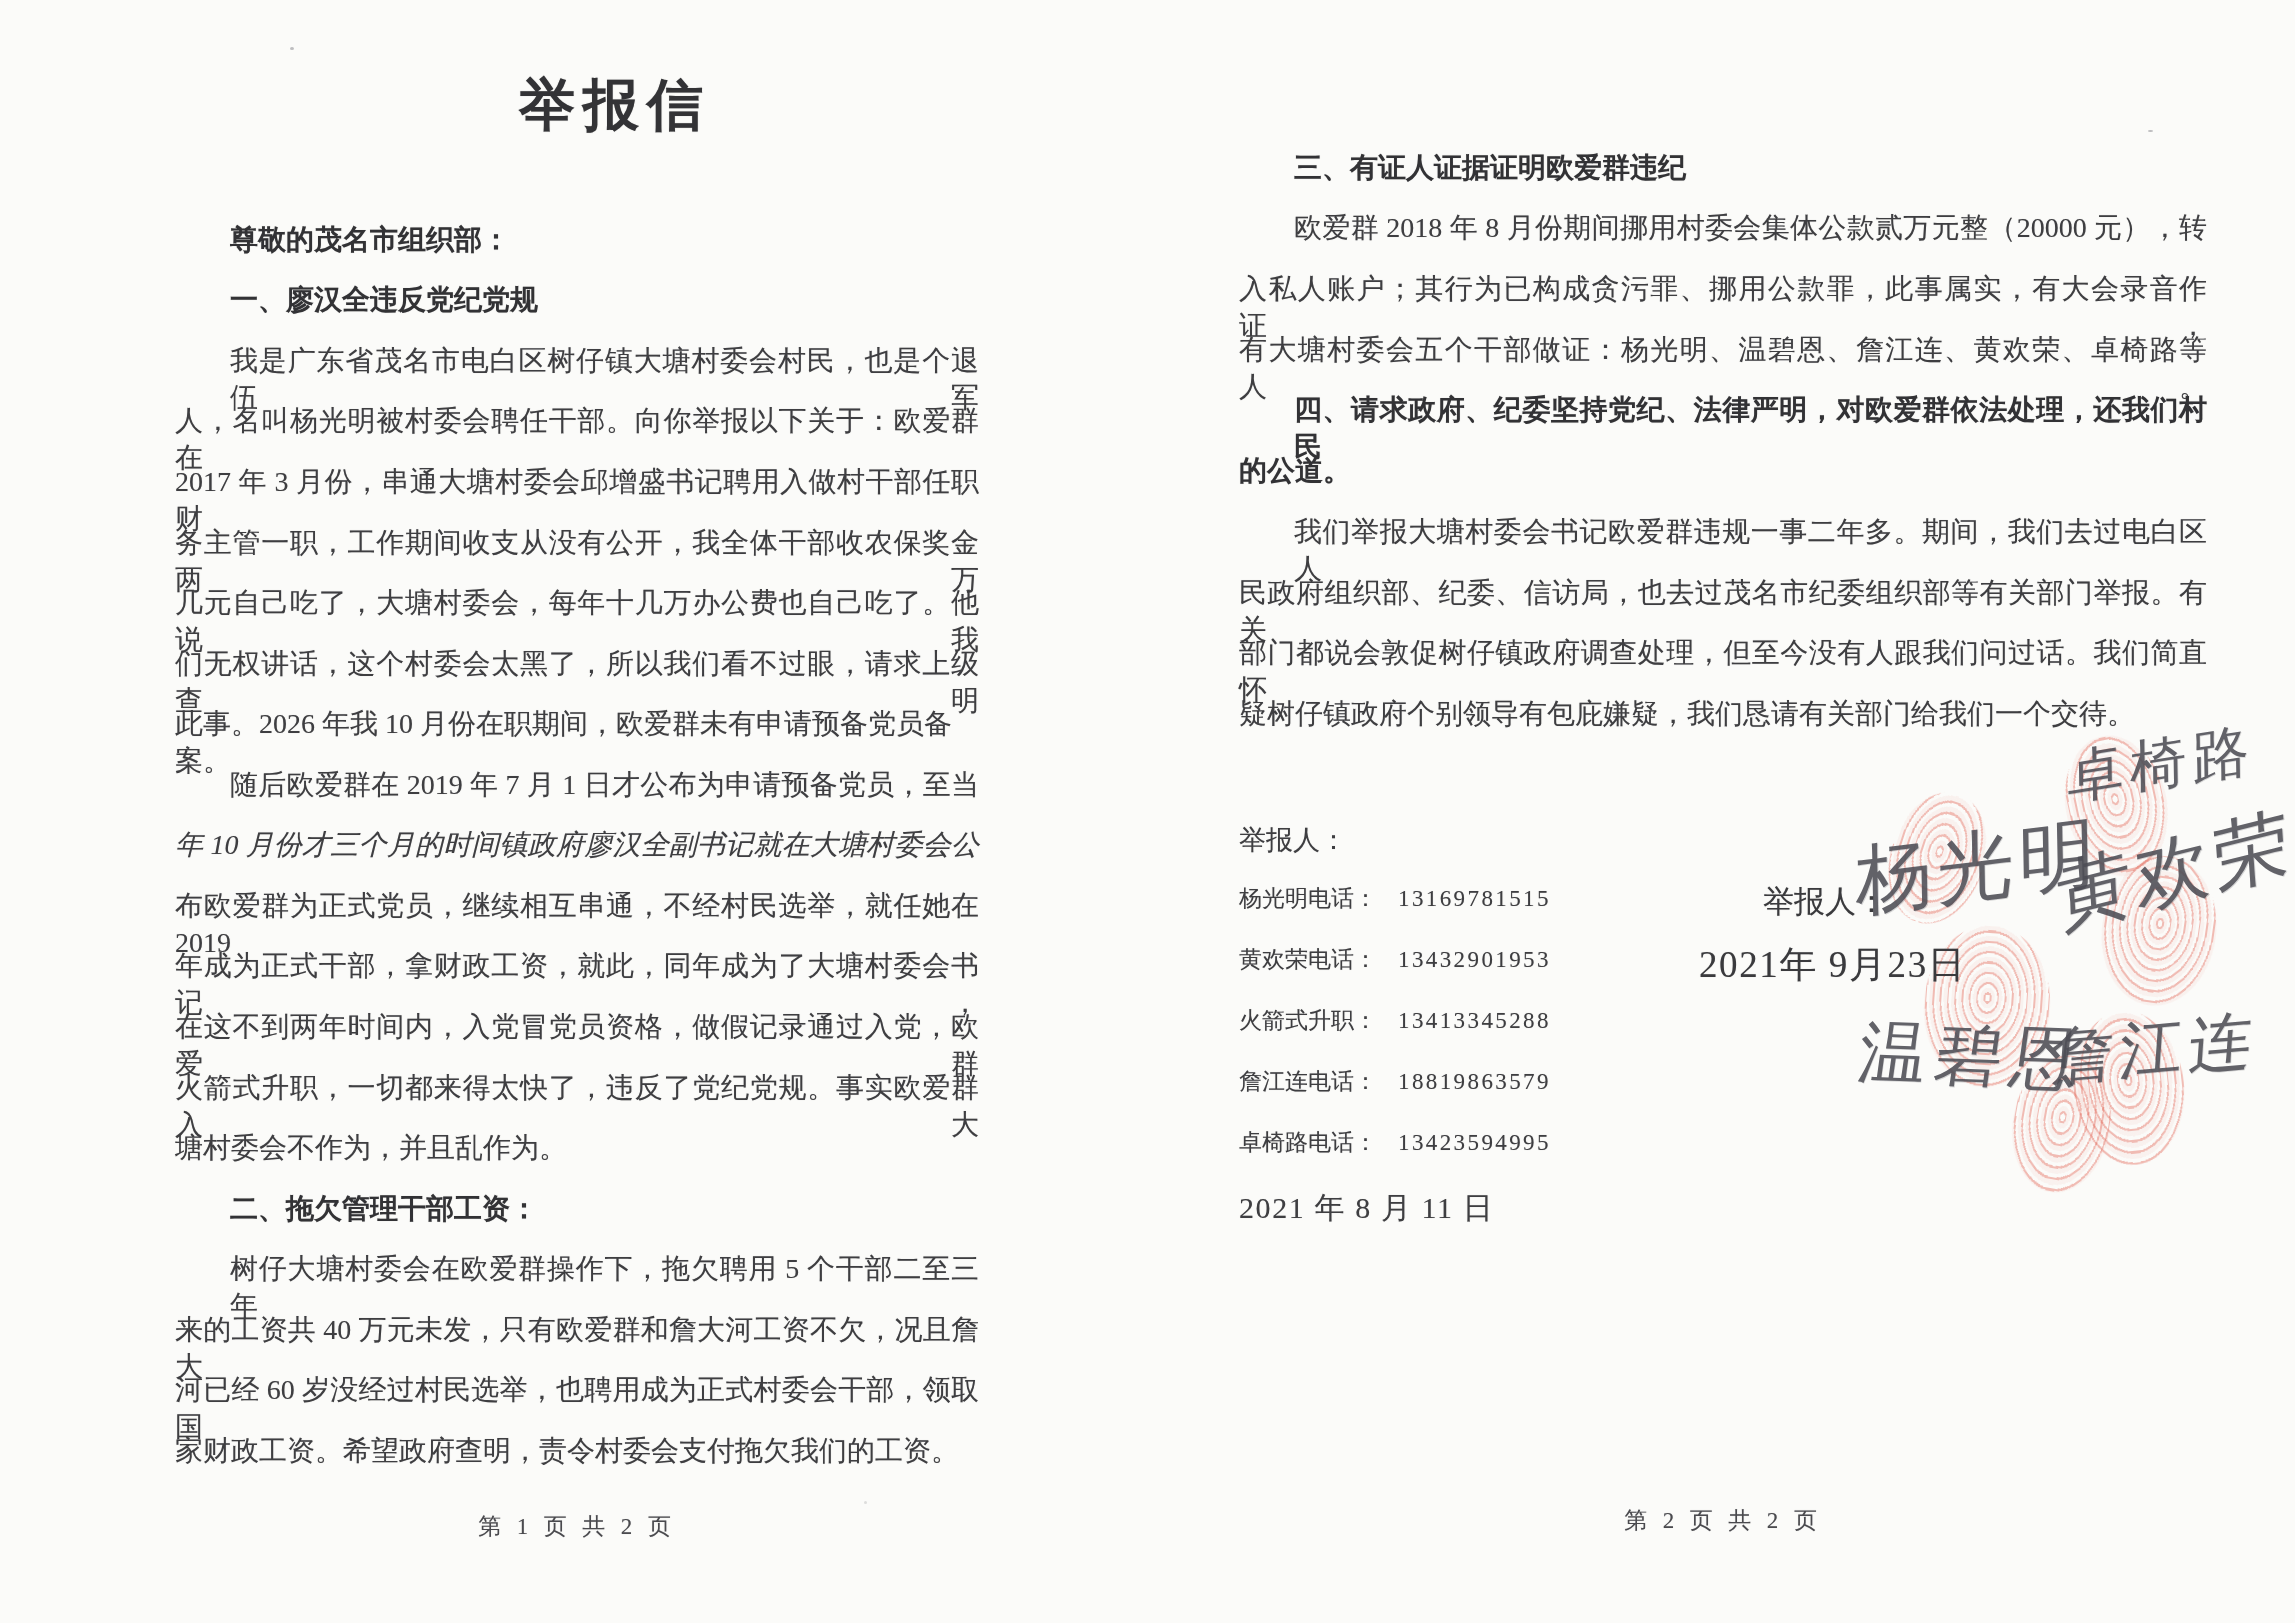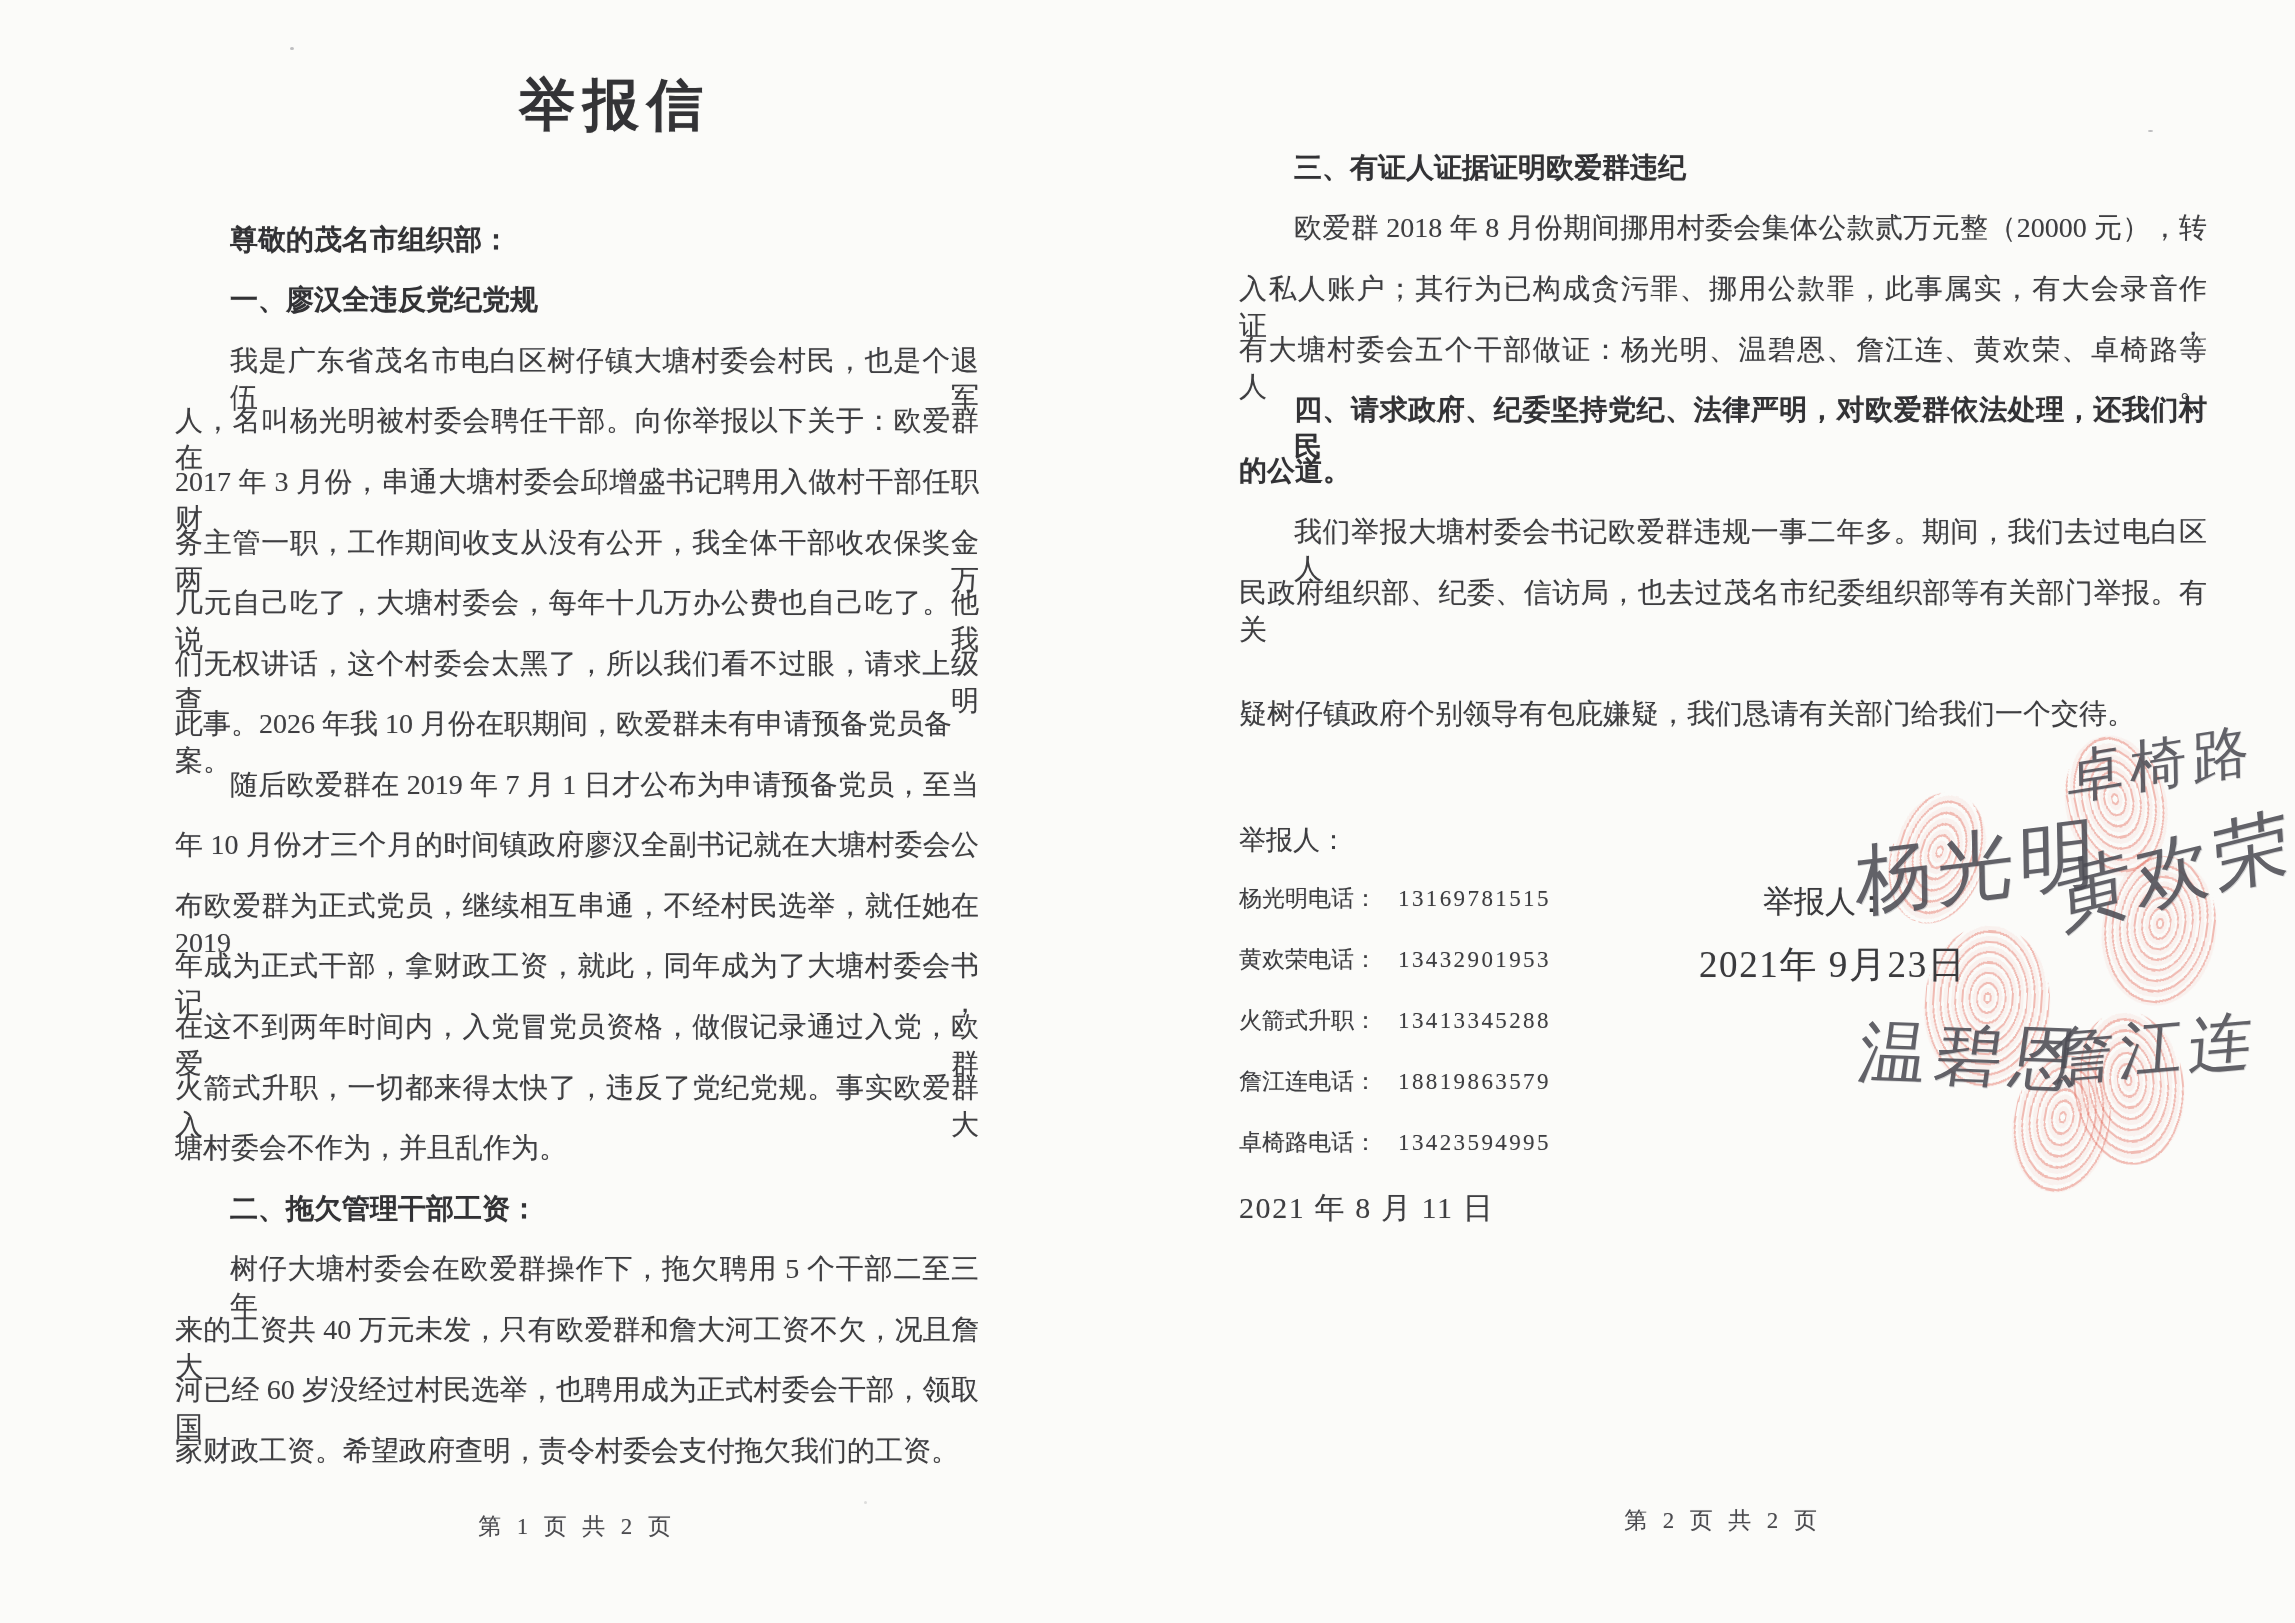--- a/index.html
+++ b/index.html
@@ -99,21 +99,21 @@
       <div class="line bold ind" style="top: 221px;">尊敬的茂名市组织部：</div>
       <div class="line bold ind" style="top: 281px;">一、廖汉全违反党纪党规</div>
       <div class="line ind just" style="top: 342px;">我是广东省茂名市电白区树仔镇大塘村委会村民，也是个退伍军</div>
       <div class="line just" style="top: 402px;">人，名叫杨光明被村委会聘任干部。向你举报以下关于：欧爱群在</div>
       <div class="line just" style="top: 463px;">2017 年 3 月份，串通大塘村委会邱增盛书记聘用入做村干部任职财</div>
       <div class="line just" style="top: 524px;">务主管一职，工作期间收支从没有公开，我全体干部收农保奖金两万</div>
       <div class="line just" style="top: 584px;">几元自己吃了，大塘村委会，每年十几万办公费也自己吃了。他说我</div>
       <div class="line just" style="top: 645px;">们无权讲话，这个村委会太黑了，所以我们看不过眼，请求上级查明</div>
       <div class="line" style="top: 705px;">此事。2026 年我 10 月份在职期间，欧爱群未有申请预备党员备案。</div>
       <div class="line ind just" style="top: 766px;">随后欧爱群在 2019 年 7 月 1 日才公布为申请预备党员，至当</div>
-      <div class="line just" style="top: 826px;">年 10 月份才三个月的时间镇政府廖汉全副书记就在大塘村委会公</div>
+      <div class="line just" style="top: 826px; font-style: italic;">年 10 月份才三个月的时间镇政府廖汉全副书记就在大塘村委会公</div>
       <div class="line just" style="top: 887px;">布欧爱群为正式党员，继续相互串通，不经村民选举，就任她在 2019</div>
       <div class="line just" style="top: 947px;">年成为正式干部，拿财政工资，就此，同年成为了大塘村委会书记，</div>
       <div class="line just" style="top: 1008px;">在这不到两年时间内，入党冒党员资格，做假记录通过入党，欧爱群</div>
       <div class="line just" style="top: 1069px;">火箭式升职，一切都来得太快了，违反了党纪党规。事实欧爱群入大</div>
       <div class="line bold ind" style="top: 1190px;">二、拖欠管理干部工资：</div>
       <div class="line" style="top: 1129px;">塘村委会不作为，并且乱作为。</div>
       <div class="line ind just" style="top: 1250px;">树仔大塘村委会在欧爱群操作下，拖欠聘用 5 个干部二至三年</div>
       <div class="line just" style="top: 1311px;">来的工资共 40 万元未发，只有欧爱群和詹大河工资不欠，况且詹大</div>
       <div class="line just" style="top: 1371px;">河已经 60 岁没经过村民选举，也聘用成为正式村委会干部，领取国</div>
       <div class="line" style="top: 1432px;">家财政工资。希望政府查明，责令村委会支付拖欠我们的工资。</div>
@@ -125,20 +125,21 @@
     <div id="reporter-heading">举报人：</div>
     <div id="written-date">2021 年 8 月 11 日</div>
   <div class="line bold ind" style="top: 149px;">三、有证人证据证明欧爱群违纪</div>
       <div class="line ind just" style="top: 209px;">欧爱群 2018 年 8 月份期间挪用村委会集体公款贰万元整（20000 元），转</div>
       <div class="line just" style="top: 270px;">入私人账户；其行为已构成贪污罪、挪用公款罪，此事属实，有大会录音作证，</div>
       <div class="line just" style="top: 331px;">有大塘村委会五个干部做证：杨光明、温碧恩、詹江连、黄欢荣、卓椅路等人。</div>
       <div class="line bold ind just" style="top: 391px;">四、请求政府、纪委坚持党纪、法律严明，对欧爱群依法处理，还我们村民</div>
       <div class="line bold" style="top: 452px;">的公道。</div>
       <div class="line ind just" style="top: 513px;">我们举报大塘村委会书记欧爱群违规一事二年多。期间，我们去过电白区人</div>
       <div class="line just" style="top: 574px;">民政府组织部、纪委、信访局，也去过茂名市纪委组织部等有关部门举报。有关</div>
+      <div class="line just" style="top: 634px;">部门都说会敦促树仔镇政府调查处理，但至今没有人跟我们问过话。我们简直怀</div>
       <div class="line" style="top: 695px;">疑树仔镇政府个别领导有包庇嫌疑，我们恳请有关部门给我们一个交待。</div>
     </div>
 
   <div id="page2-contacts-layer" class="col" style="left:1239px;width:968px;">
       <div class="contact-line" style="top: 883px;"><span>杨光明电话：</span><span class="phone">13169781515</span></div>
       <div class="contact-line" style="top: 944px;"><span>黄欢荣电话：</span><span class="phone">13432901953</span></div>
       <div class="contact-line" style="top: 1005px;"><span>火箭式升职：</span><span class="phone">13413345288</span></div>
       <div class="contact-line" style="top: 1066px;"><span>詹江连电话：</span><span class="phone">18819863579</span></div>
       <div class="contact-line" style="top: 1127px;"><span>卓椅路电话：</span><span class="phone">13423594995</span></div>
     </div>

